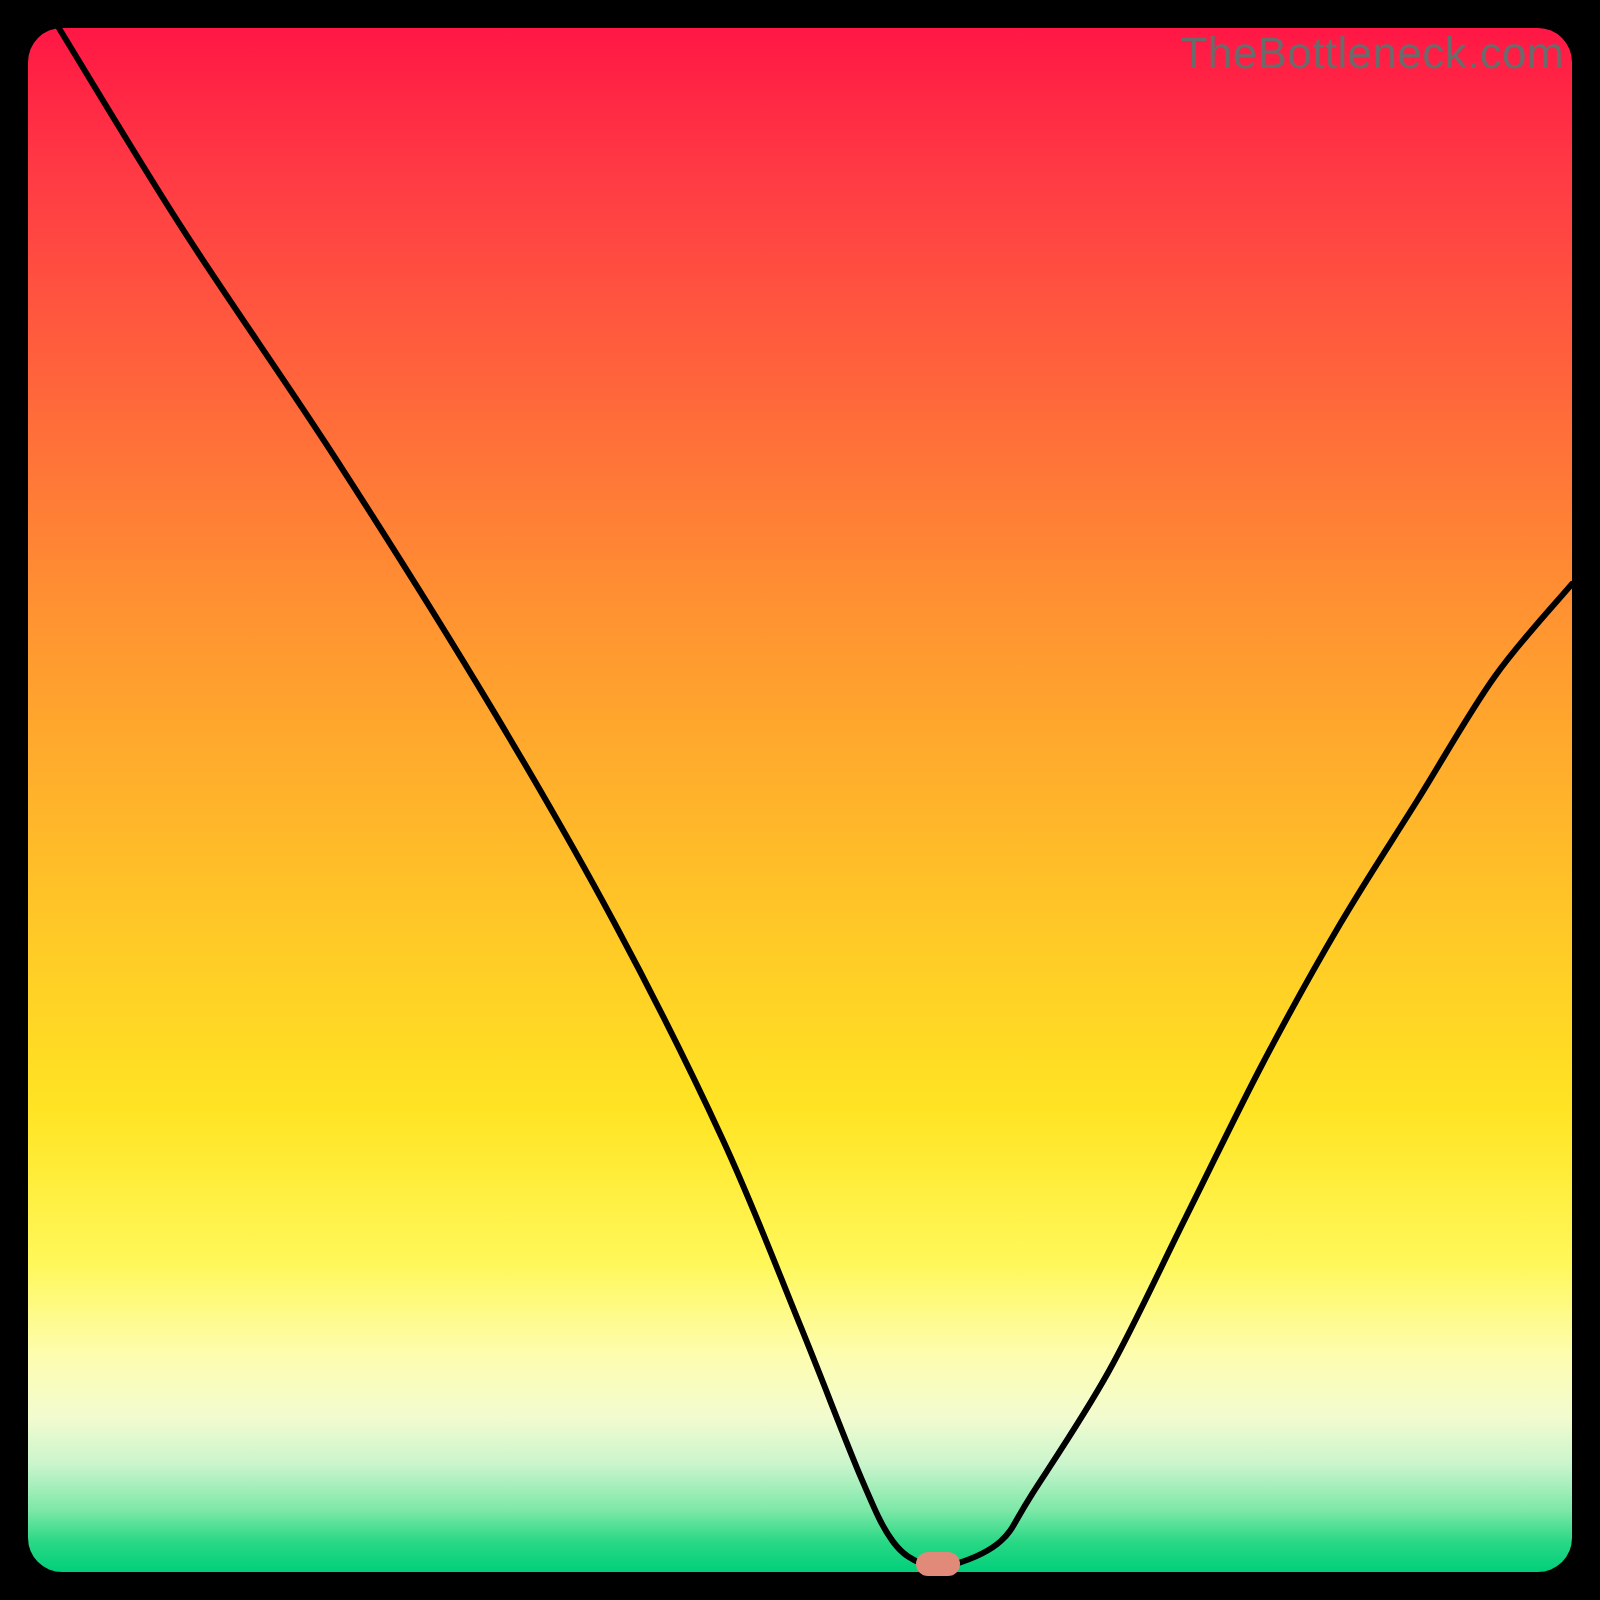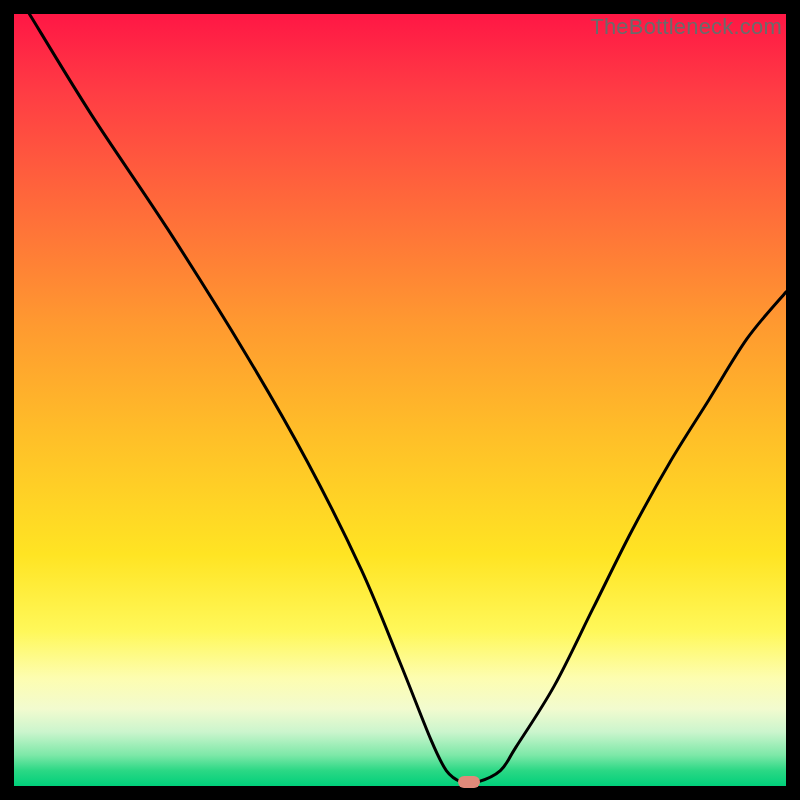--- a/index.html
+++ b/index.html
@@ -32,20 +32,21 @@
       #ffc028 55%,
       #ffe423 70%,
       #fff85a 80%,
       #fdfdb0 86%,
       #f2fbcf 90%,
       #cbf5cd 93%,
       #7de8a8 96%,
       #2bd885 98%,
       #00cf7a 100%
     );
+    border-radius: 17px;
   }
   .watermark {
     position: absolute;
     top: 0px;
     right: 4px;
     color: #6b6b6b;
     font-size: 22px;
     font-weight: 500;
     letter-spacing: 0.2px;
     user-select: none;

